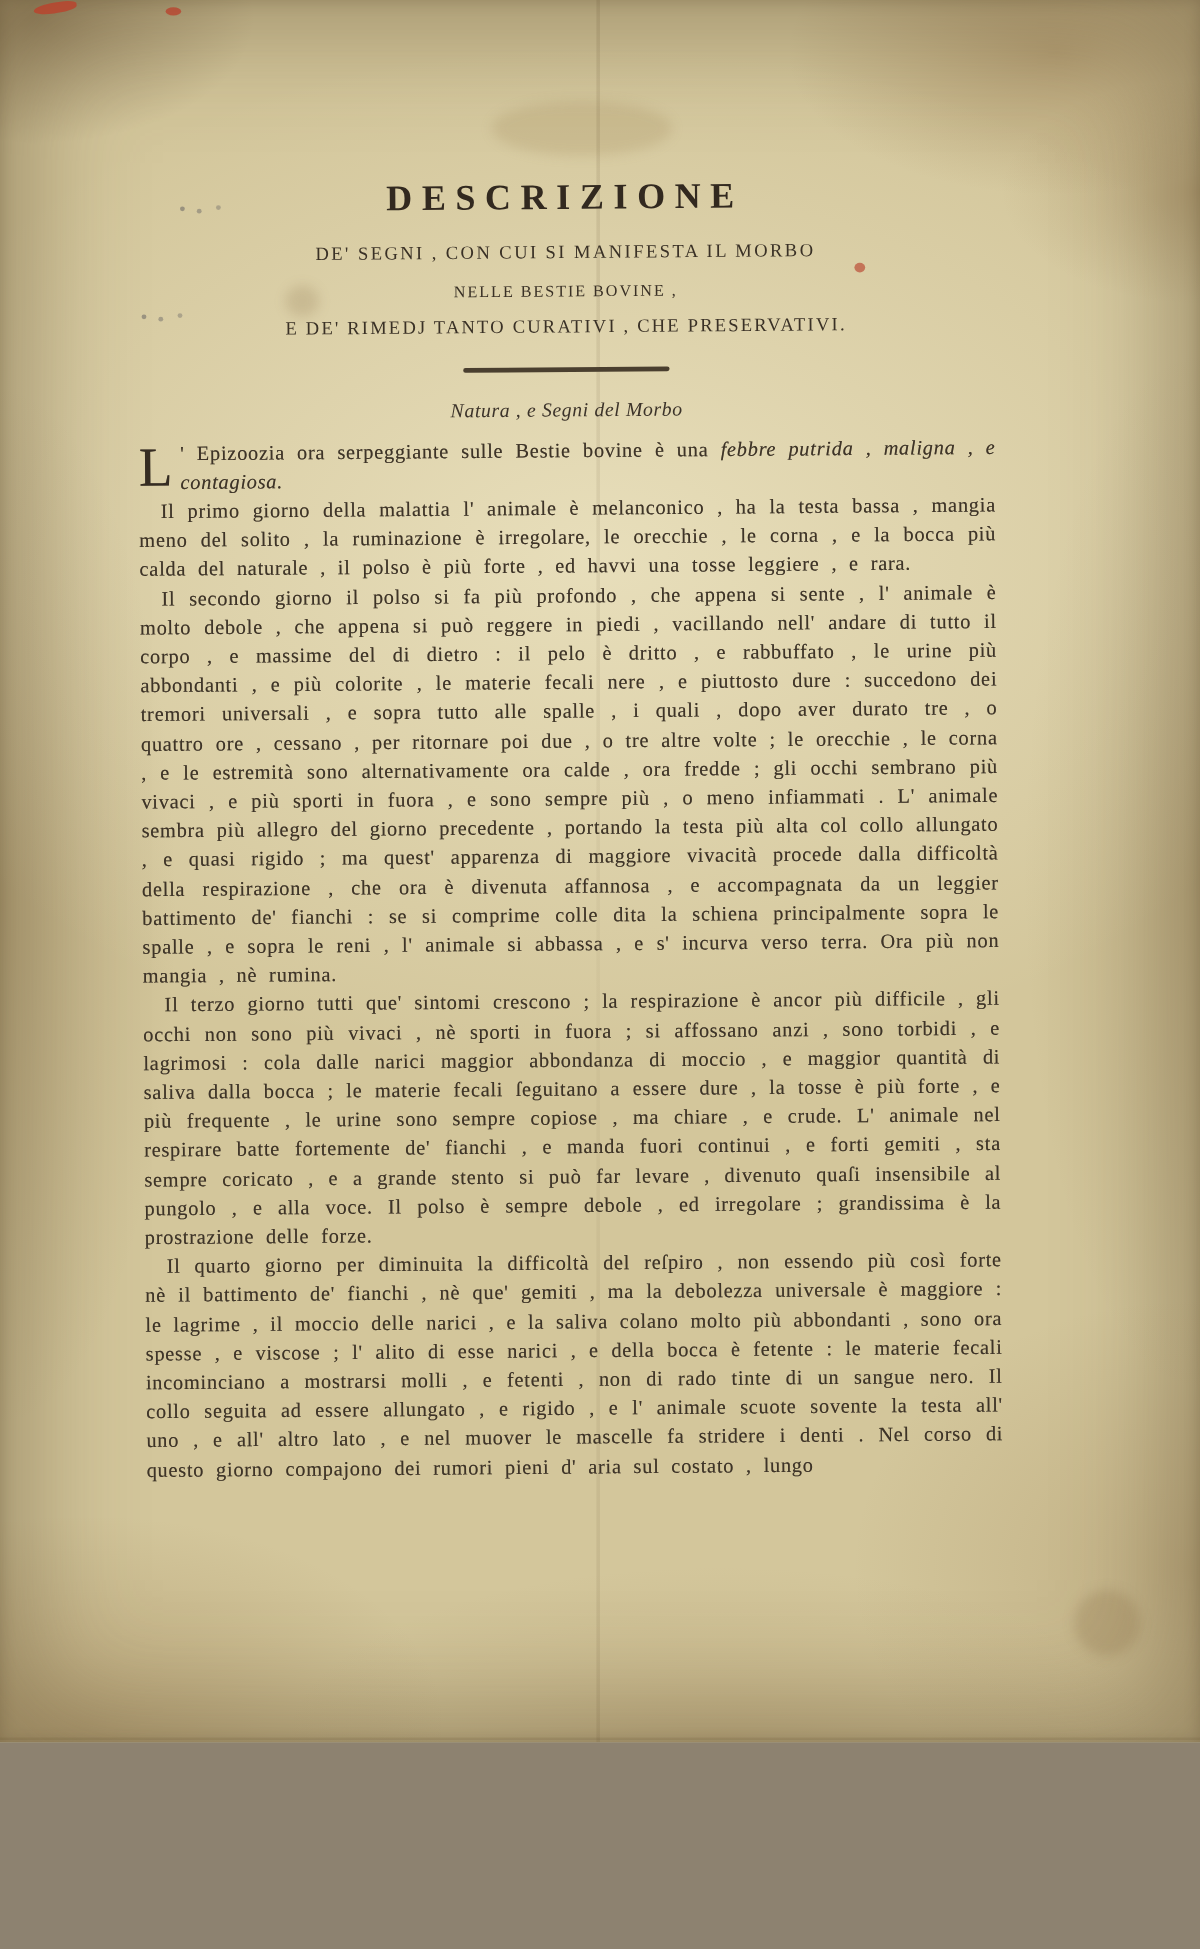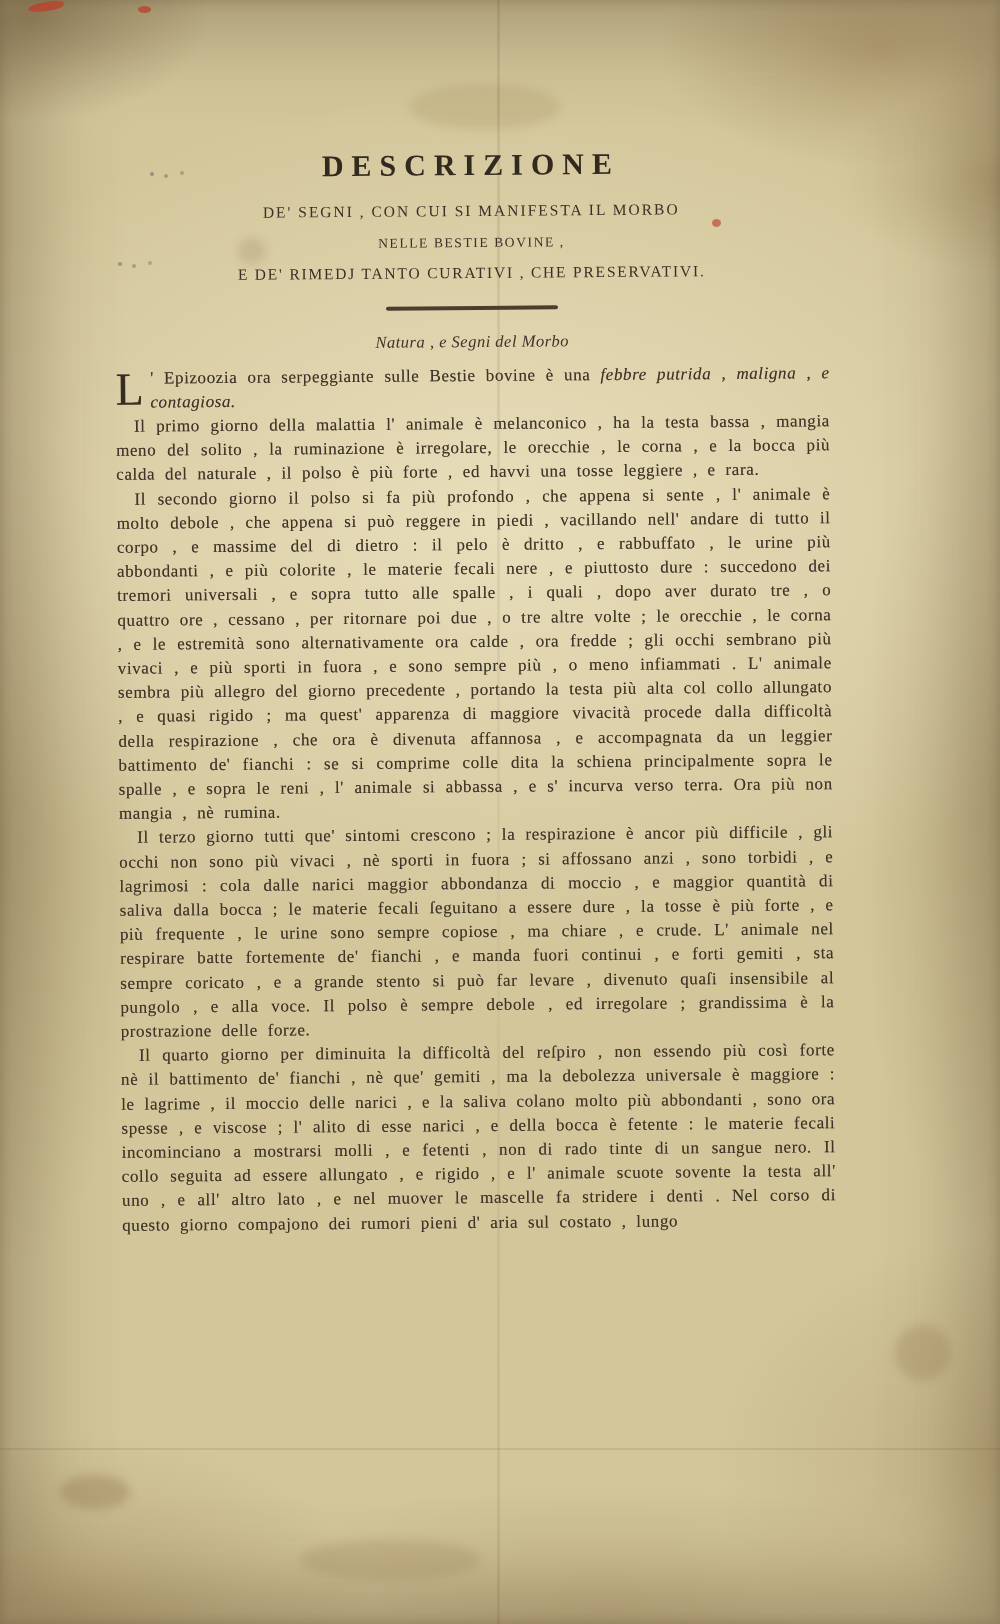--- a/index.html
+++ b/index.html
@@ -1,18 +1,18 @@
 <!DOCTYPE html>
 <html style="--paper: #d3c69b; --ink: #3c332a; --red: #b8442e;"><head>
 <meta charset="utf-8">
 <style>
   html,body{margin:0;padding:0;background:#8d8270;}
   .scan{
     position:relative;
-    width:1000px;height:1624px;
+    width:1000px;height:1452px;
     margin:0 auto;
     overflow:hidden;
     background-color:var(--paper,#d3c69b);
     background-image:
       radial-gradient(ellipse 900px 600px at 50% 32%, rgba(252,246,218,0.50), rgba(252,246,218,0) 72%),
       radial-gradient(ellipse 320px 170px at 88% 3%, rgba(133,100,58,0.38), rgba(133,100,58,0) 70%),
       radial-gradient(ellipse 230px 130px at 100% 11%, rgba(133,100,58,0.28), rgba(133,100,58,0) 72%),
       radial-gradient(ellipse 260px 150px at 3% 1%, rgba(92,70,42,0.42), rgba(92,70,42,0) 70%),
       radial-gradient(ellipse 430px 250px at 7% 99%, rgba(140,110,66,0.32), rgba(140,110,66,0) 70%),
       radial-gradient(ellipse 400px 320px at 99% 90%, rgba(140,110,66,0.24), rgba(140,110,66,0) 70%),

